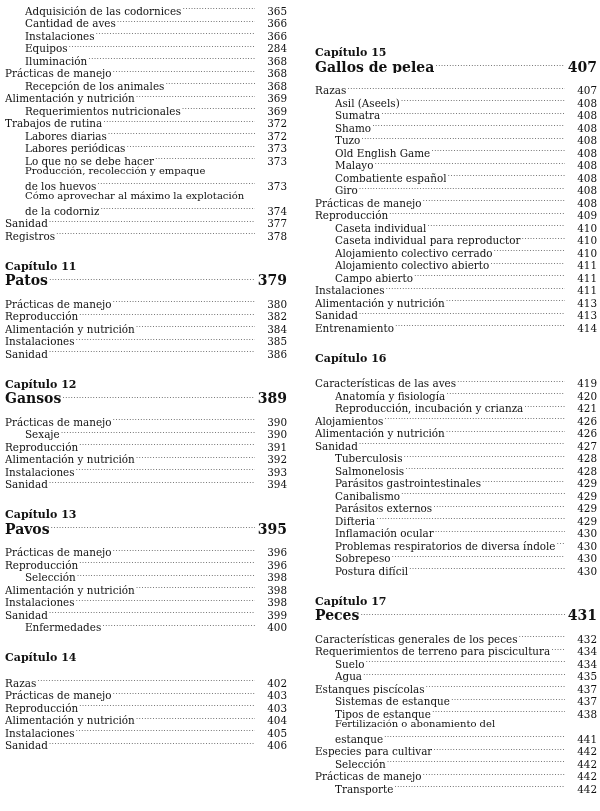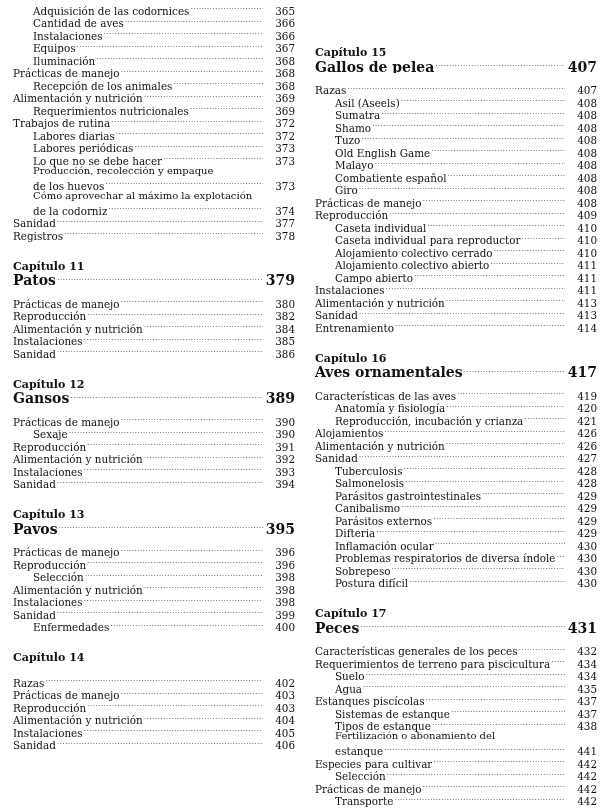--- a/index.html
+++ b/index.html
@@ -1,19 +1,19 @@
 <!DOCTYPE html>
 <html><head>
 <meta charset="utf-8">
 <style>
   html, body { margin:0; padding:0; background:#ffffff; }
   body { width:600px; height:811px; overflow:hidden; position:relative;
          font-family:"DejaVu Serif", "Liberation Serif", serif; color:#111; }
   .col { position:absolute; top:2px; }
-  #left { left:5px; width:282px;margin-left:8px; }
+  #left { left:5px; width:282px; }
   #right { left:315px; width:282px;margin-top:44px; }
   .row { display:flex; align-items:baseline; font-size:10.4px; line-height:12.5px; height:12.5px; white-space:nowrap; }
   .row .t { flex:0 1 auto; overflow:hidden; }
   .row .dots { flex:1 1 auto; overflow:hidden; min-width:4px; margin:0 2px 0 1px; height:12.5px; position:relative; }
   .row .dots::after { content:"..............................................................................................................................................................................................................................";
                       position:absolute; left:0; bottom:1px; font-size:8px; letter-spacing:0.2px; color:#333; }
   .row .n { flex:0 0 auto; width:30px; text-align:right; }
   .l1 { padding-left:20px; }
   .wrap { font-size:10px; line-height:12.5px; height:12.5px; white-space:nowrap; }
   .chap { font-weight:bold; font-size:11px; line-height:13px; height:13px; }
@@ -37,21 +37,21 @@
         <span class="n">366</span>
       </div>
       <div class="row l1">
         <span class="t">Instalaciones</span>
         <span class="dots"></span>
         <span class="n">366</span>
       </div>
       <div class="row l1">
         <span class="t">Equipos</span>
         <span class="dots"></span>
-        <span class="n">367</span>
+        <span class="n">284</span>
       </div>
       <div class="row l1">
         <span class="t">Iluminación</span>
         <span class="dots"></span>
         <span class="n">368</span>
       </div>
       <div class="row">
         <span class="t">Prácticas de manejo</span>
         <span class="dots"></span>
         <span class="n">368</span>
@@ -392,25 +392,20 @@
           <span class="t">Entrenamiento</span>
           <span class="dots"></span>
           <span class="n">414</span>
         </div>
       </div>
   </div>
 
   <div class="gap-l"></div>
   <div>
     <div class="chap">Capítulo 16</div>
-    <div class="row chap-title">
-      <span class="t">Aves ornamentales</span>
-      <span class="dots"></span>
-      <span class="n">417</span>
-    </div>
     <div class="gap-s"></div>
     <div class="entries">
         <div class="row">
           <span class="t">Características de las aves</span>
           <span class="dots"></span>
           <span class="n">419</span>
         </div>
         <div class="row l1">
           <span class="t">Anatomía y fisiología</span>
           <span class="dots"></span>

